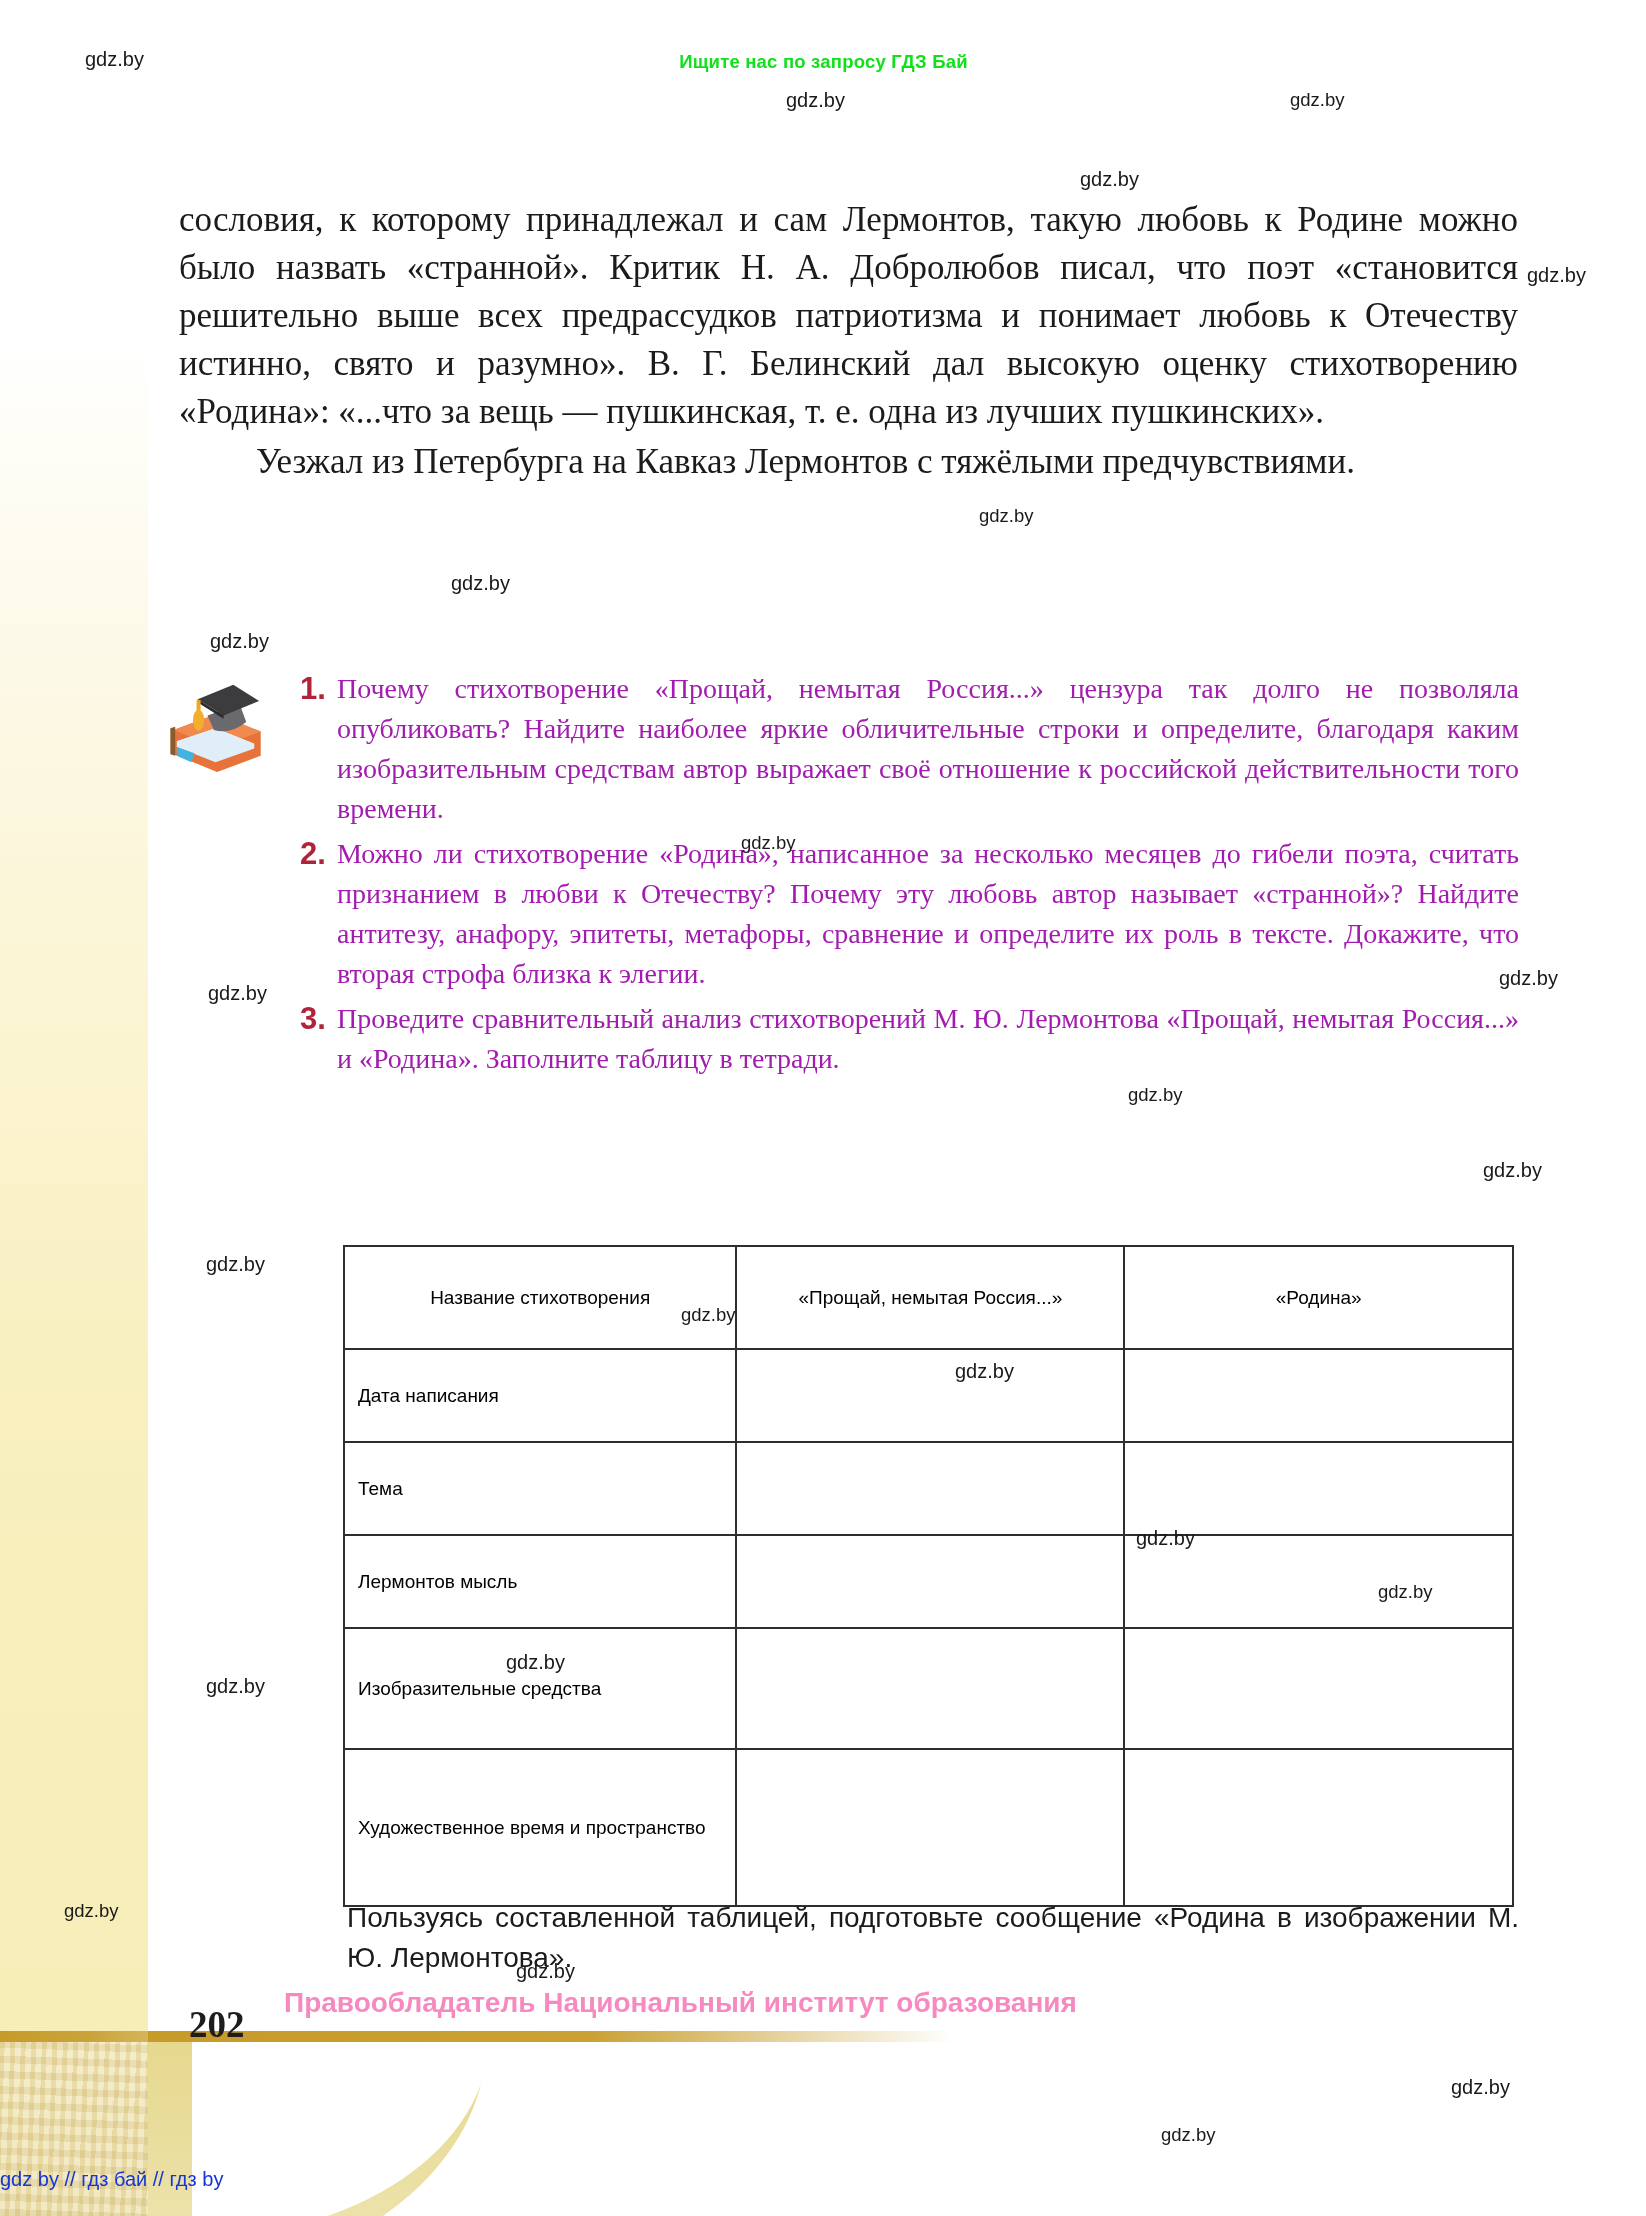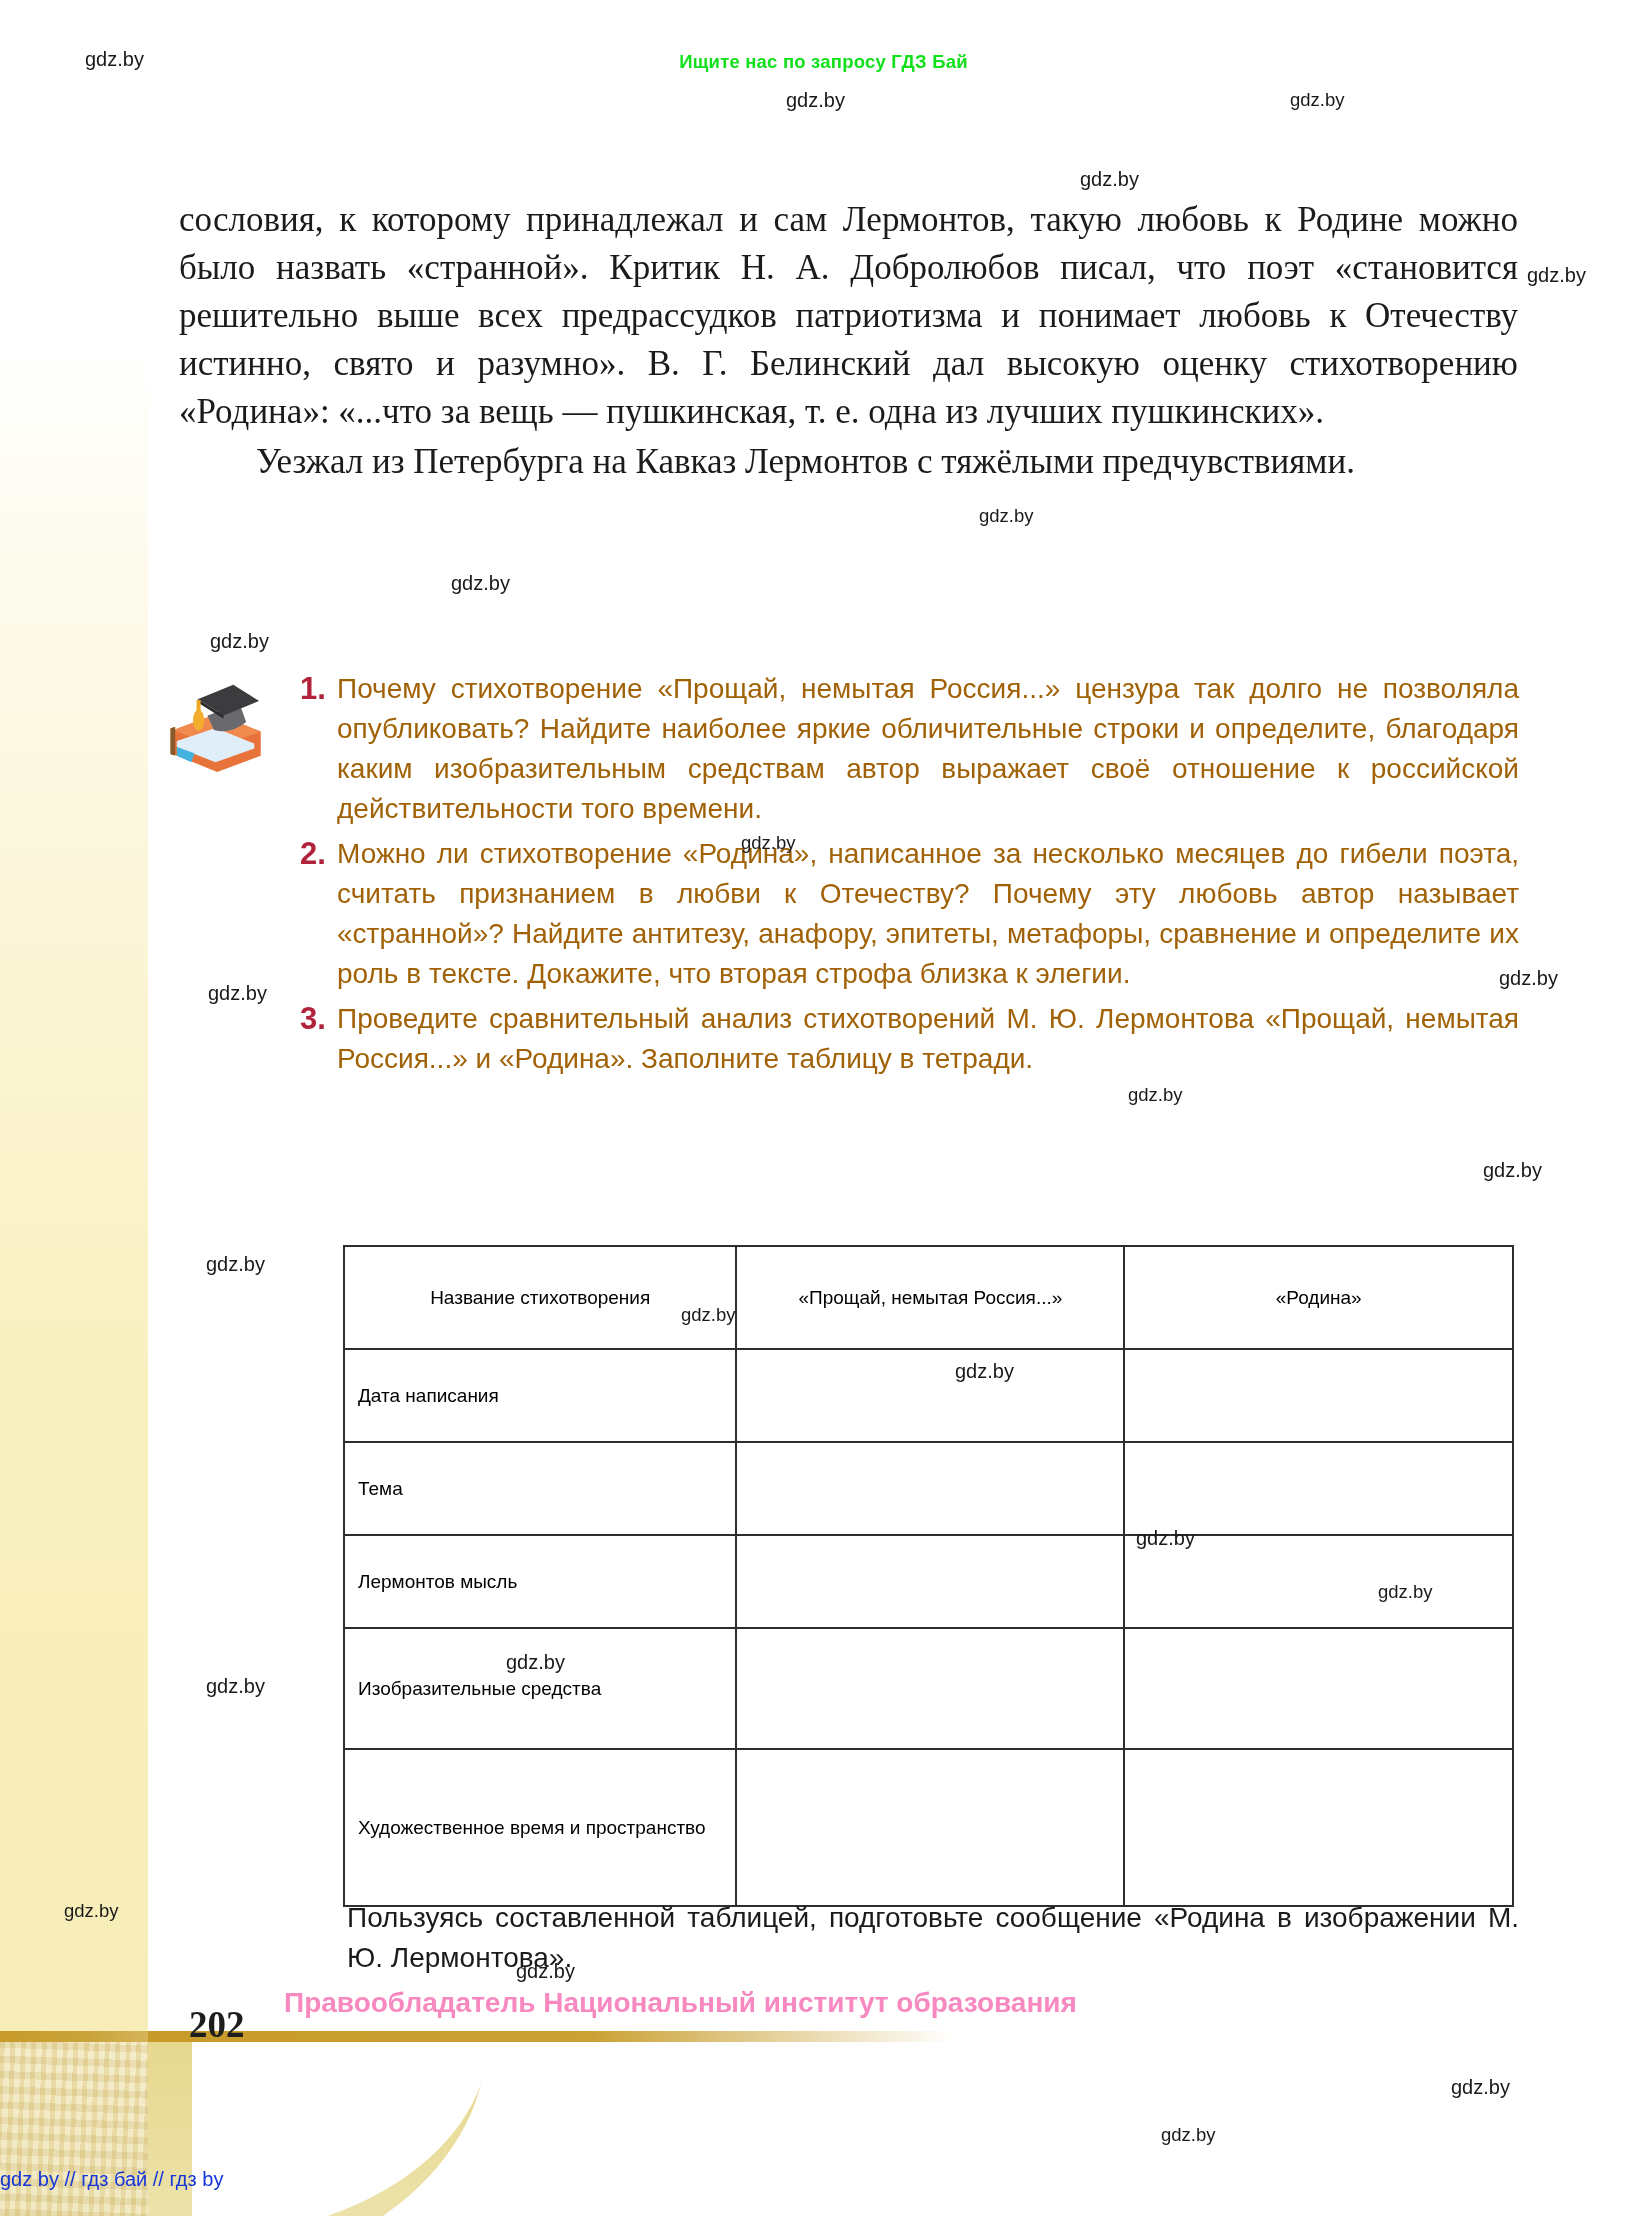--- a/index.html
+++ b/index.html
@@ -75,23 +75,23 @@
   
   #questions{
     position:absolute;left:300px;top:669px;width:1219px;
   }
   .qrow{display:flex;margin-bottom:2.4px;}
   .qnum{
     width:37px;flex:0 0 37px;text-align:left;
     color:#b0233a;font-weight:bold;font-size:31px;line-height:40px;
   }
   .qtext{
-    flex:1;font-size:28px;line-height:40px;color:#a16207;
+    flex:1;font-size:28px;line-height:40px;color:#a21caf;
     text-align:justify;text-align-last:left;
-    font-family:Liberation Sans, sans-serif;
+    font-family:Liberation Serif, serif;
   }
   #q1{margin-bottom:4.8px;}
   #q2{margin-bottom:4.8px;}
 
   
   #book-icon{position:absolute;left:159px;top:667px;width:105px;height:113px;}
 
   
   #cmp-table{
     position:absolute;left:343px;top:1245px;width:1171px;

